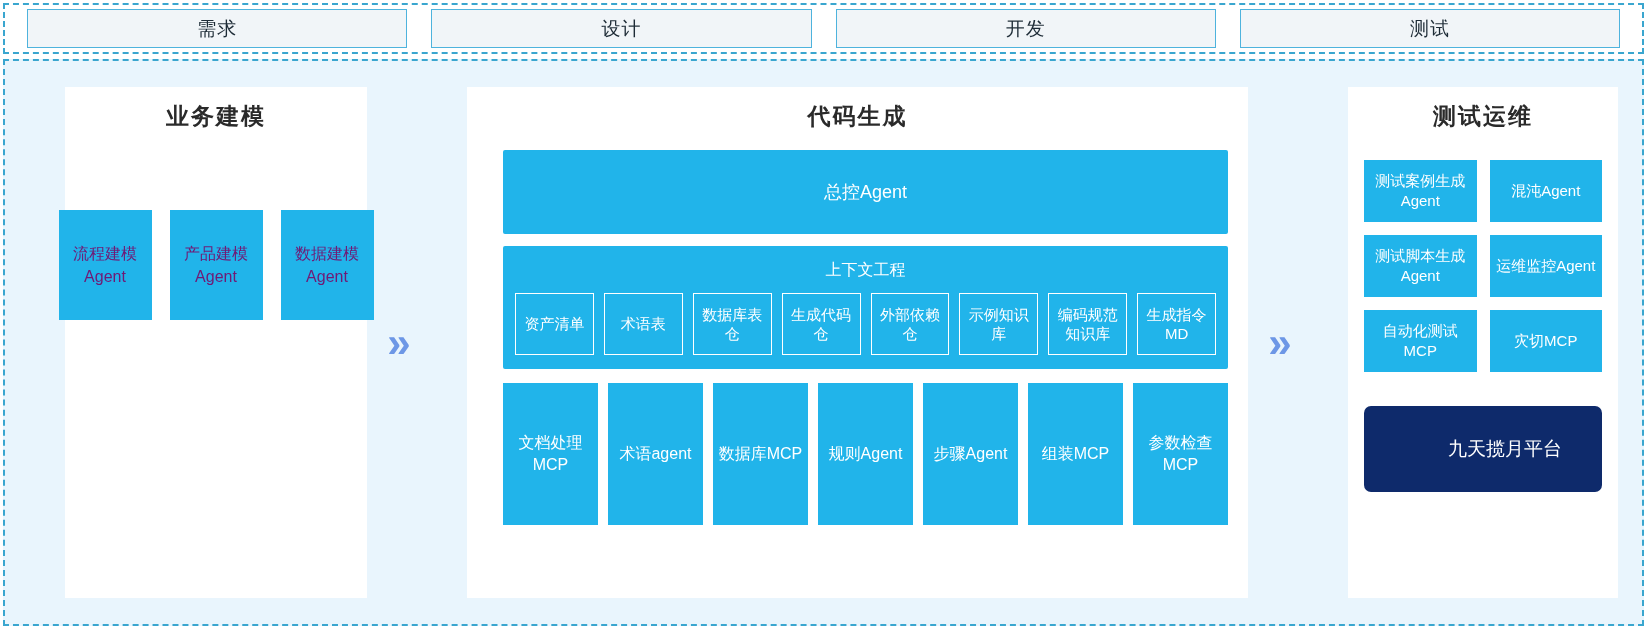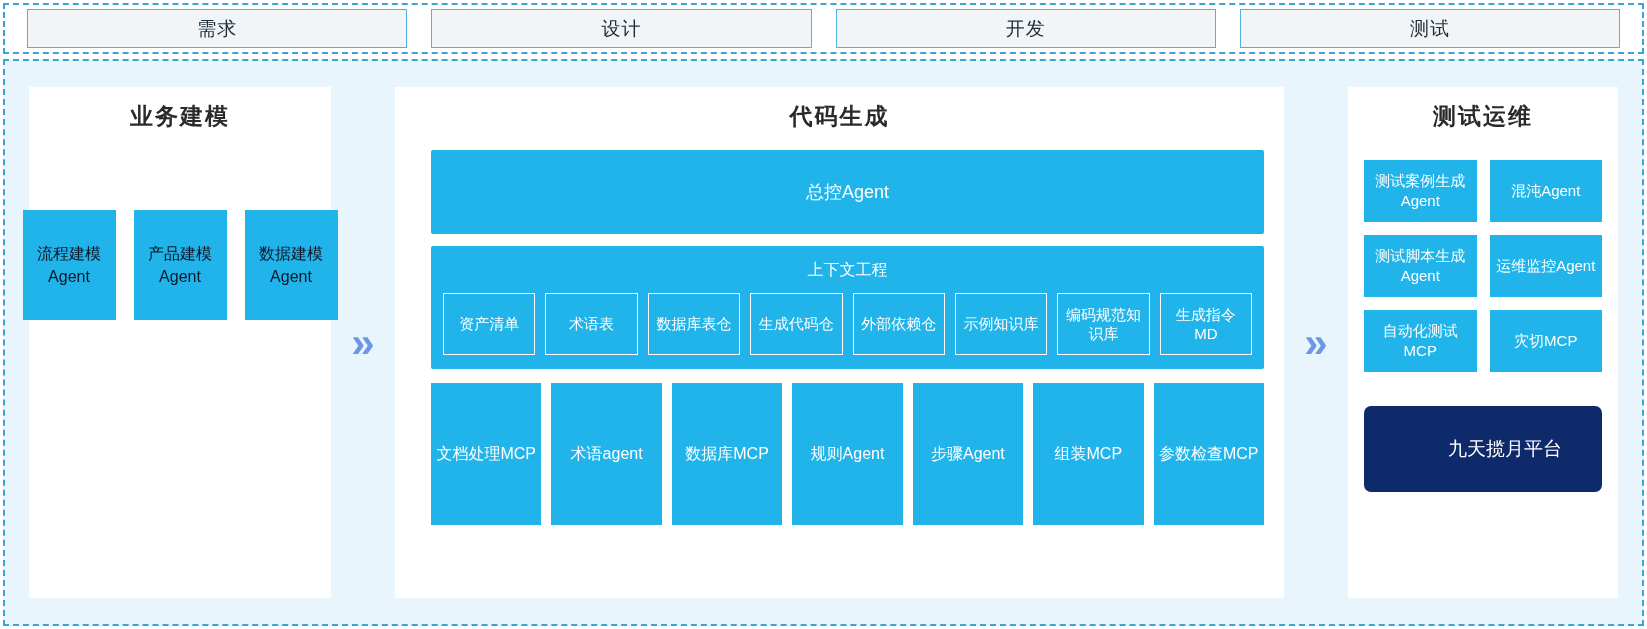--- a/index.html
+++ b/index.html
@@ -42,20 +42,21 @@
     display:flex;align-items:stretch;
     padding:26px 24px 26px 24px;
   }
 
   .panel{
     background:#ffffff;
     box-sizing:border-box;
     position:relative;
     display:flex;flex-direction:column;
     align-items:center;
+    margin-left:36px;
   }
   .panel-title{
     font-size:23px;font-weight:bold;color:#2a2a2a;
     margin-top:14px;margin-bottom:8px;
     letter-spacing:2px;
   }
 
   
   .panel-left{width:302px;flex:0 0 302px;}
   .left-body{width:100%;display:flex;flex-direction:column;align-items:center;}
@@ -63,21 +64,21 @@
   .navy-box{
     width:118px;height:92px;border-radius:7px;
     background:#0e2a6b;color:#fff;
     display:flex;align-items:center;justify-content:center;
     text-align:center;font-size:16px;line-height:1.35;
     padding:0 8px;box-sizing:border-box;
   }
   .agent-row{display:flex;gap:18px;margin-top:70px;}
   .agent-box{
     width:93px;height:110px;
-    background:#21b4ea;color:#0f172a;
+    background:#21b4ea;color:#701a75;
     display:flex;align-items:center;justify-content:center;
     text-align:center;font-size:16px;line-height:1.45;
     box-sizing:border-box;
   }
 
   
   .chev{
     flex:0 0 64px;
     display:flex;align-items:center;justify-content:center;
     color:#6d97e6;font-size:42px;font-weight:bold;

